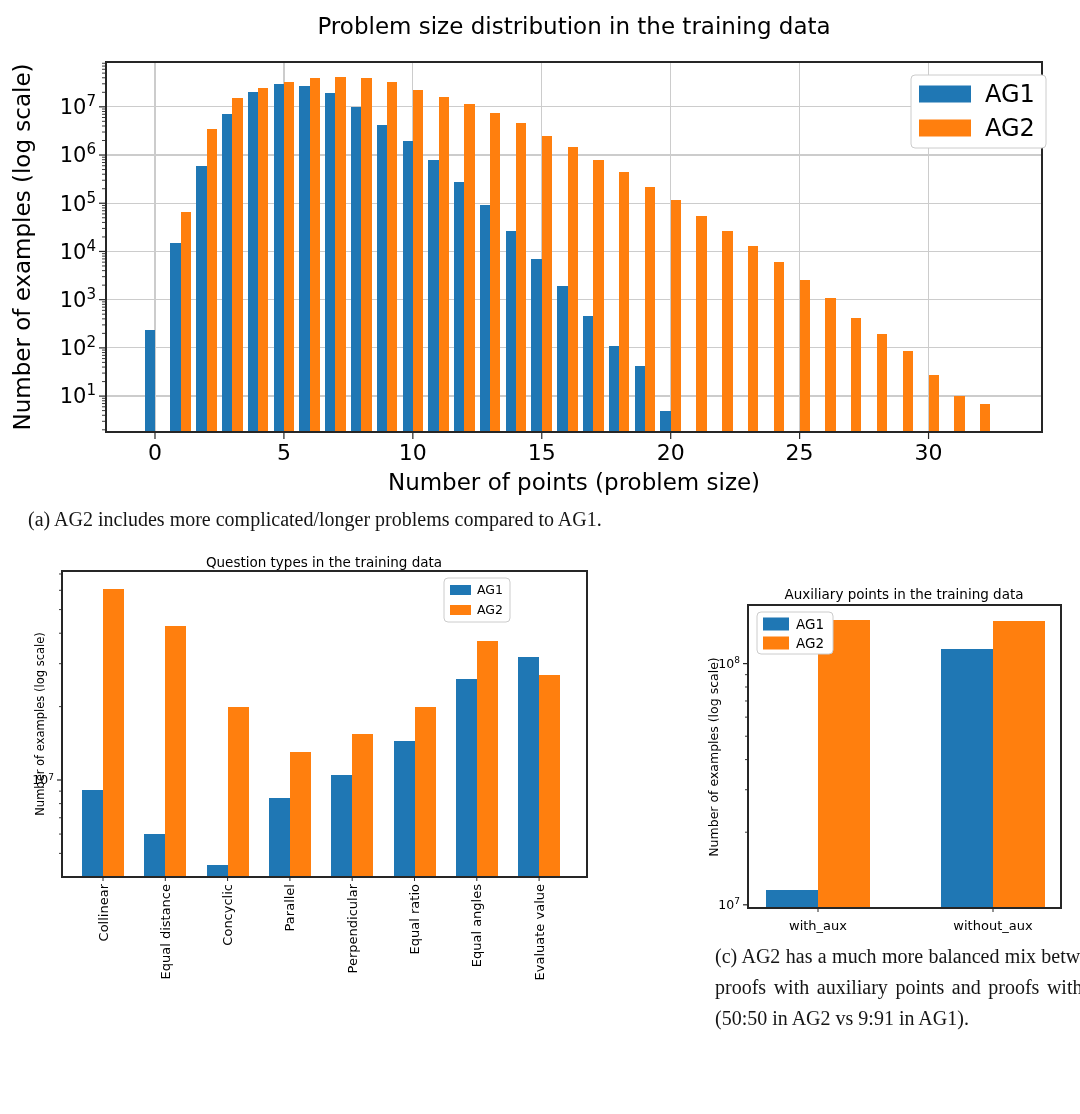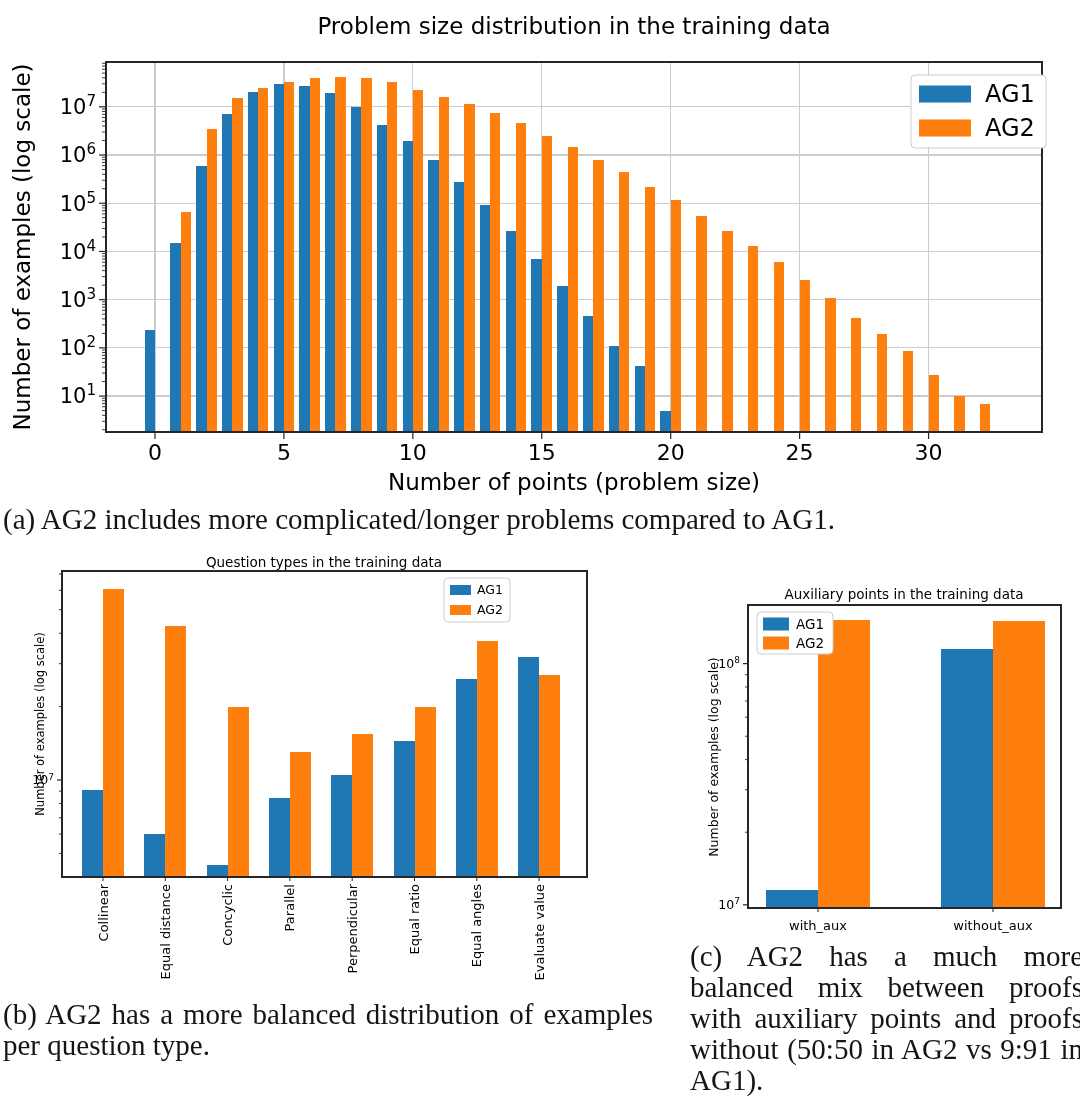--- a/index.html
+++ b/index.html
@@ -1,19 +1,19 @@
 <!DOCTYPE html>
 <html><head>
 <meta charset="utf-8">
 <style>
   html,body{margin:0;padding:0;background:#ffffff;}
   .page{position:relative;width:1080px;height:1114px;background:#ffffff;overflow:hidden;}
   svg{position:absolute;}
   svg text{font-family:"DejaVu Sans","Liberation Sans",sans-serif;}
-  .caption{position:absolute;font-family:"Liberation Serif",serif;font-size:29px;line-height:31px;color:#151515;}
+  .caption{position:absolute;font-family:"Liberation Serif",serif;font-size:20px;line-height:31px;color:#151515;margin-left:25px;}
   #capA{left:3px;top:504px;width:860px;}
   #capB{left:3px;top:999px;width:650px;text-align:justify;}
   #capC{left:690px;top:941px;width:393px;text-align:justify;}
   #capFig{left:3px;top:1077px;width:920px;}
 </style>
 </head>
 <body>
 
 <div class="page">
   <svg id="chartA" width="1080" height="500" viewBox="0 0 1080 500" style="left:0;top:0;">
@@ -269,14 +269,13 @@
       <text x="904" y="599" text-anchor="middle" font-size="13.5" fill="#000000">Auxiliary points in the training data</text>
       <text x="718" y="757" text-anchor="middle" font-size="12.5" fill="#000000" transform="rotate(-90 718 757)">Number of examples (log scale)</text>
       <rect x="757" y="612" width="76" height="42" fill="#ffffff" stroke="#cccccc" stroke-width="1" rx="4"></rect>
       <rect x="763" y="617.5" width="26" height="13" fill="#1f77b4"></rect>
       <text x="796" y="628.725" font-size="13.5" fill="#000000">AG1</text>
       <rect x="763" y="636.5" width="26" height="13" fill="#ff7f0e"></rect>
       <text x="796" y="647.725" font-size="13.5" fill="#000000">AG2</text>
     </svg>
 
   <div id="capC" class="caption">(c) AG2 has a much more balanced mix between proofs with auxiliary points and proofs without (50:50 in AG2 vs 9:91 in AG1).</div>
-  <div id="capB" class="caption">(b) AG2 has a more balanced distribution of examples per question type.</div>
 </div>
 
 </body></html>

